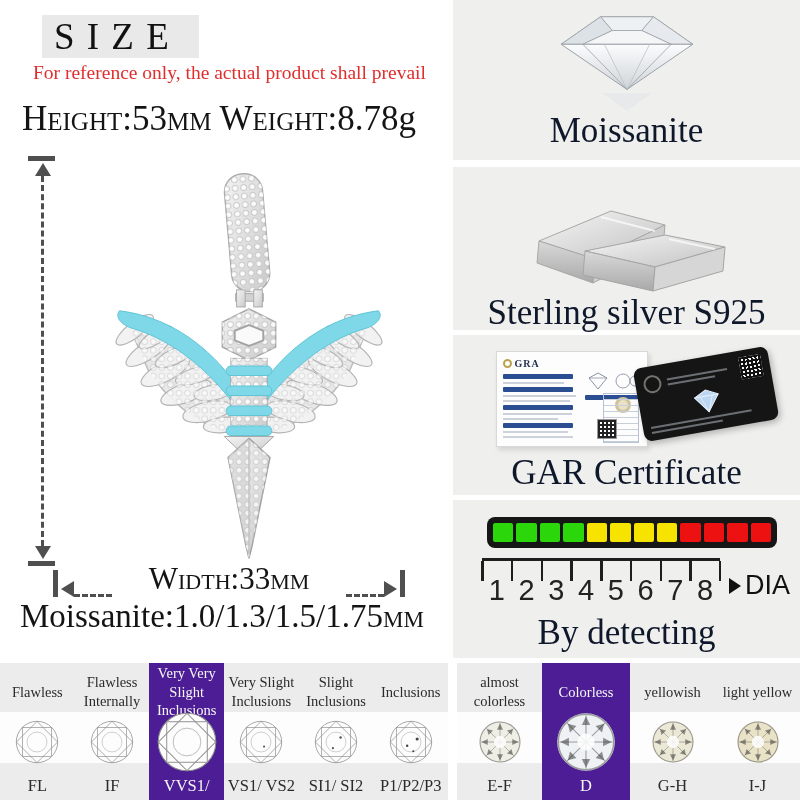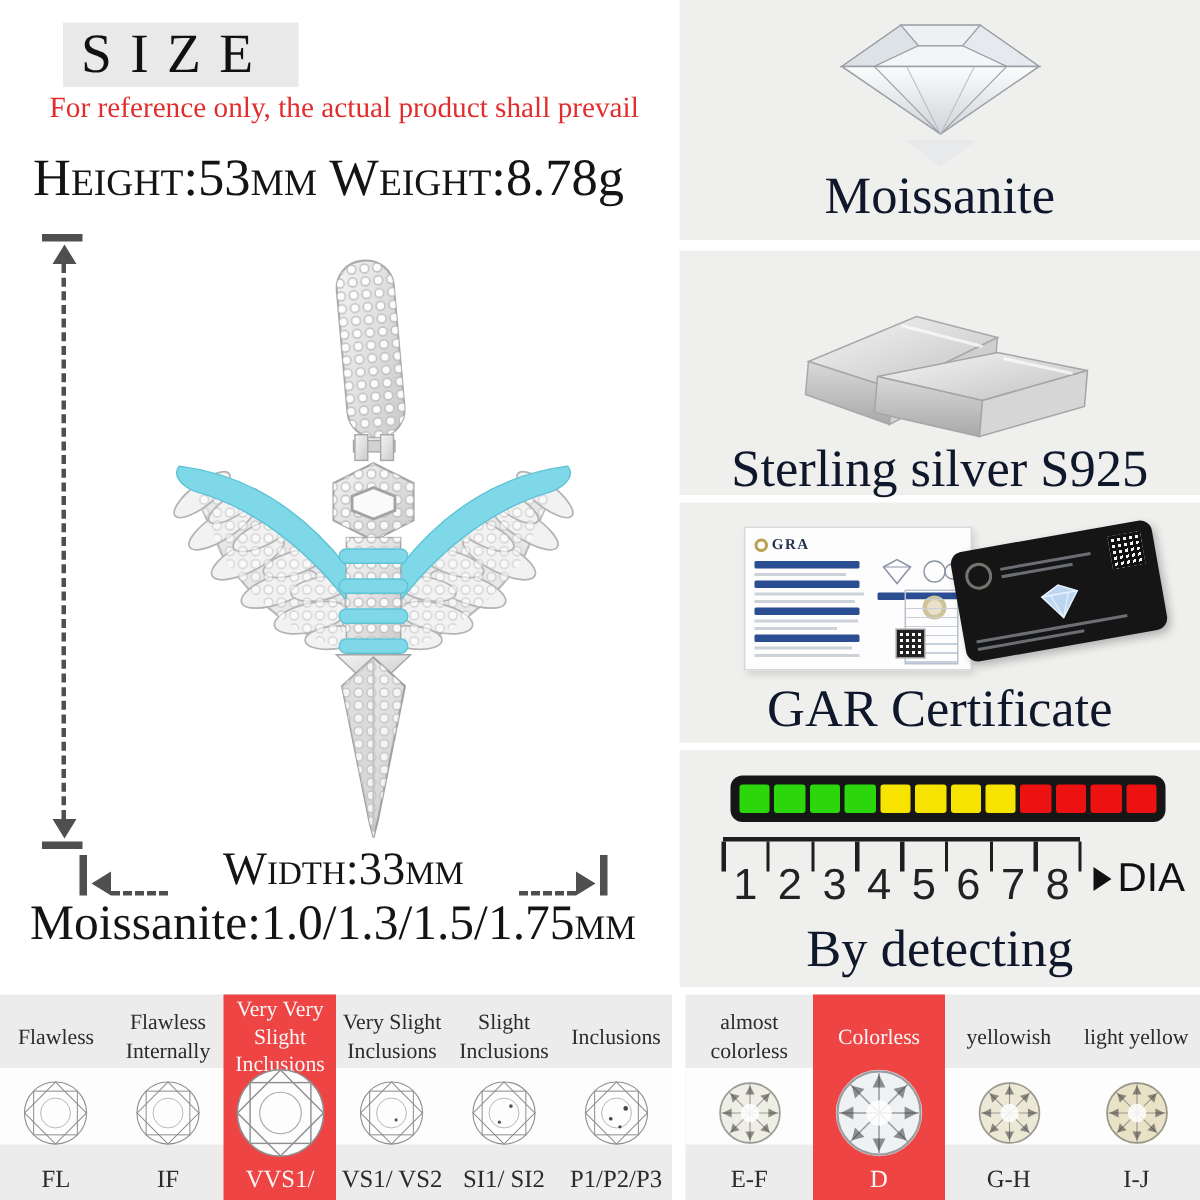--- a/index.html
+++ b/index.html
@@ -101,21 +101,21 @@
   
   .strip{top:663px;height:137px;background:#ececec;}
   #strip-clarity{left:0;width:448px;}
   #strip-color{left:457px;width:343px;}
   .strip .whiteband{position:absolute;left:0;right:0;top:49px;height:51px;background:#fdfdfd;}
   .strip .cols{position:absolute;inset:0;display:flex;}
   .col{flex:1;display:flex;flex-direction:column;align-items:center;text-align:center;}
   .col .ctitle{height:44px;padding-top:7px;font-size:14.5px;line-height:1.3;color:#2b2b2b;display:flex;align-items:center;justify-content:center;}
   .col .cdia{height:55px;display:flex;align-items:center;justify-content:center;}
   .col .ccode{padding-top:7px;font-size:16.5px;color:#2b2b2b;}
-  .col.hl{background:#ef4444;}
+  .col.hl{background:#4c1d95;}
   .col.hl .ctitle,.col.hl .ccode{color:#f7f7f7;}
   .col svg.linedia{width:46px;height:46px;}
   .col.hl svg.linedia{width:64px;height:64px;}
   .col svg.photodia{width:46px;height:46px;}
   .col.hl svg.photodia{width:64px;height:64px;}
   #strip-color .col.hl{flex:0 0 88px;}
 </style>
 </head>
 <body>
 

